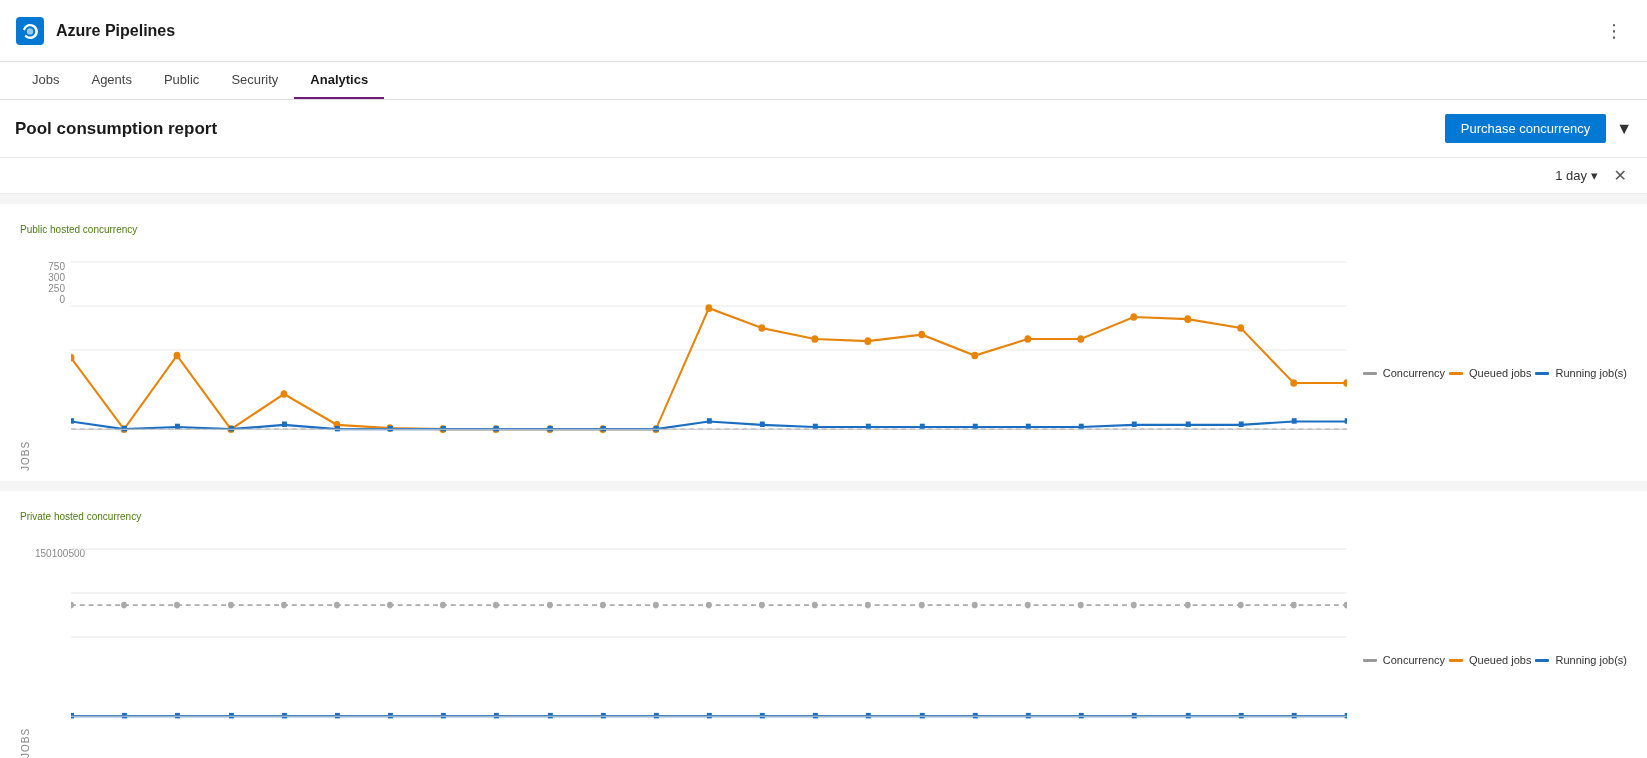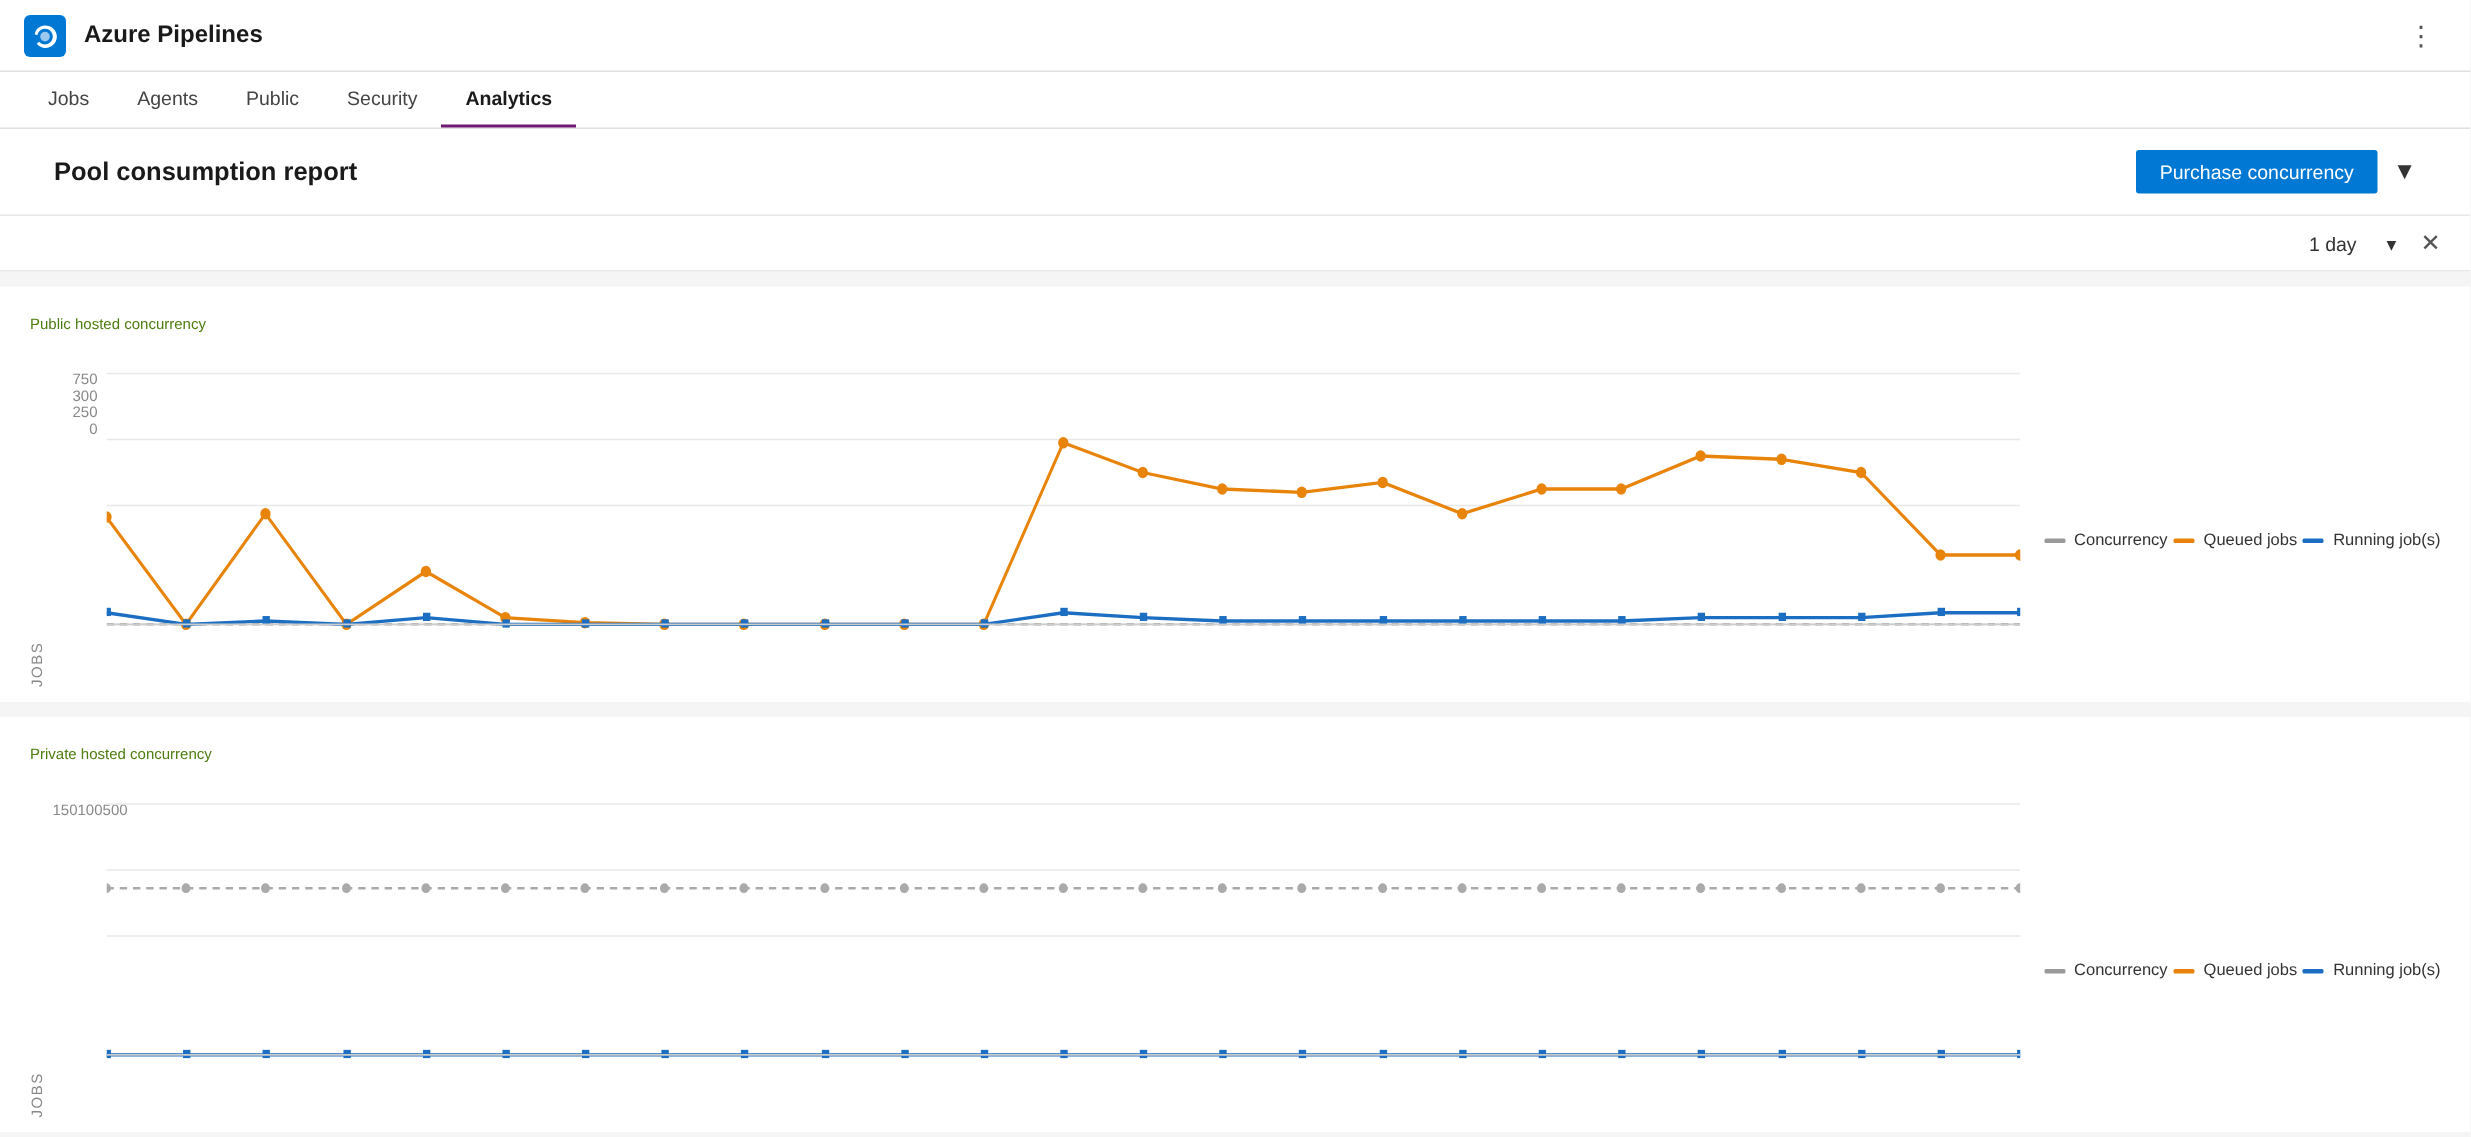--- a/index.html
+++ b/index.html
@@ -4,21 +4,21 @@
   <style>
     * { box-sizing: border-box; margin: 0; padding: 0; }
     body { font-family: 'Segoe UI', Arial, sans-serif; font-size: 13px; background: #f5f5f5; color: #333; }
 
     .header {
       background: #fff;
       border-bottom: 1px solid #e0e0e0;
       padding: 0 16px;
       display: flex;
       align-items: center;
-      height: 48px;
+      height: 62px;
       gap: 12px;
     }
     .header-logo {
       width: 28px; height: 28px;
       background: #0078d4;
       border-radius: 4px;
       display: flex; align-items: center; justify-content: center;
       color: white; font-size: 16px;
     }
     .header-title {
@@ -47,21 +47,21 @@
       text-decoration: none;
     }
     .nav-item.active {
       color: #1a1a1a;
       font-weight: 600;
       border-bottom: 2px solid #701a75;
     }
 
     .page-header {
       background: #fff;
-      padding: 14px 36px;
+      padding: 14px 15px;
       display: flex;
       align-items: center;
       border-bottom: 1px solid #e8e8e8;
     }
     .page-title {
       font-size: 17px;
       font-weight: 600;
       color: #1a1a1a;
       flex: 1;
     }
@@ -85,21 +85,21 @@
     .toolbar {
       background: #fff;
       padding: 8px 20px;
       display: flex;
       justify-content: flex-end;
       align-items: center;
       gap: 8px;
       border-bottom: 1px solid #e8e8e8;
     }
     .day-selector {
-      display: flex; align-items: center; gap: 20px;
+      display: flex; align-items: center; gap: 4px;
       font-size: 13px; cursor: pointer; color: #333;
     }
     .close-x {
       font-size: 16px; cursor: pointer; color: #555; margin-left: 8px;
     }
 
     .content {
       padding: 0;
       background: #f5f5f5;
     }

